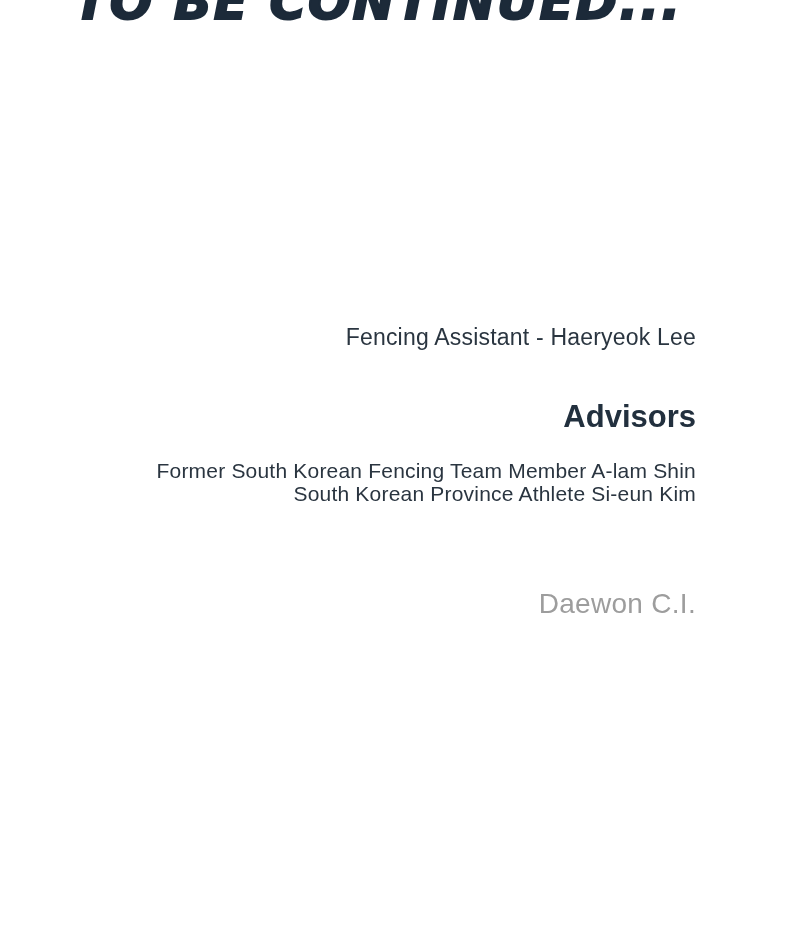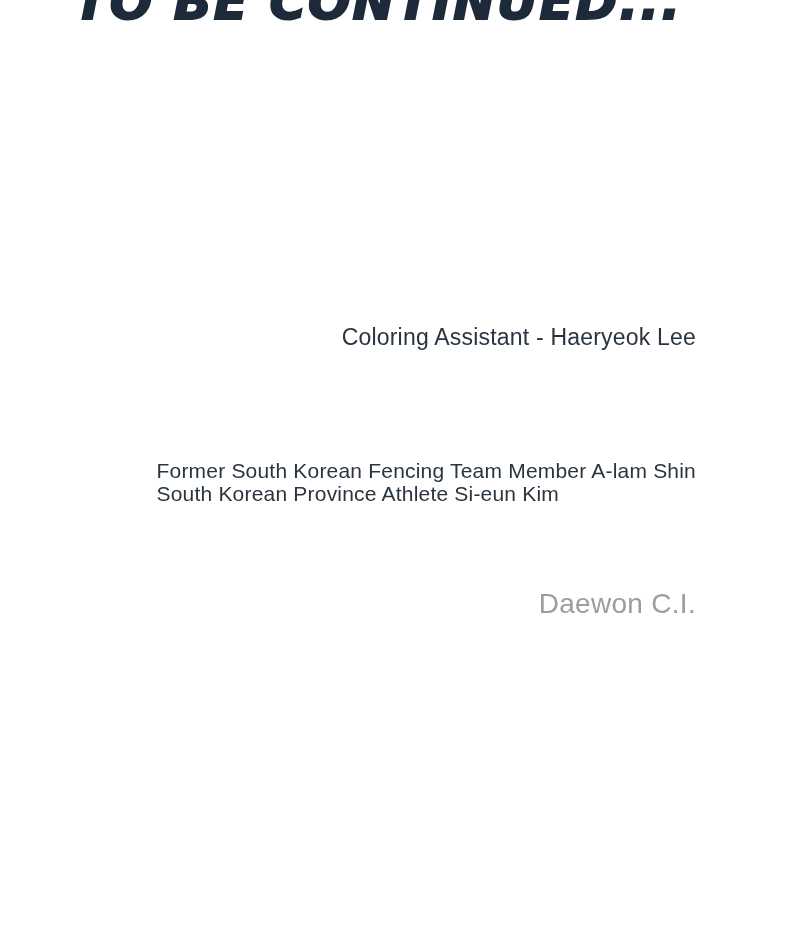--- a/index.html
+++ b/index.html
@@ -46,20 +46,21 @@
     right: 60px;
     font-size: 31px;
     line-height: 38px;
     font-weight: bold;
     color: var(--heading-ink, #22303e);
   }
   .advisor-lines {
     position: absolute;
     top: 459px;
     right: 60px;
+    text-align: right;
     font-size: 21px;
     line-height: 23px;
     letter-spacing: 0.2px;
     color: var(--text-ink, #2a3540);
   }
   .publisher {
     position: absolute;
     top: 592px;
     right: 60px;
     font-size: 28px;
@@ -68,22 +69,23 @@
     color: var(--muted-ink, #9d9d9d);
   }
 </style>
 </head>
 <body>
 
 <div class="page">
 
   <div class="tbc-title">TO BE CONTINUED...</div>
 
-  <div class="credit-coloring">Coloring Assistant - Haeryeok Lee</div>
+  <div class="credit-coloring">Fencing Assistant - Haeryeok Lee</div>
 
+  <div class="advisors-heading">Advisors</div>
 
   <div class="advisor-lines">
     <div>Former South Korean Fencing Team Member A-lam Shin</div>
     <div>South Korean Province Athlete Si-eun Kim</div>
   </div>
 
   <div class="publisher">Daewon C.I.</div>
 
 </div>
 

